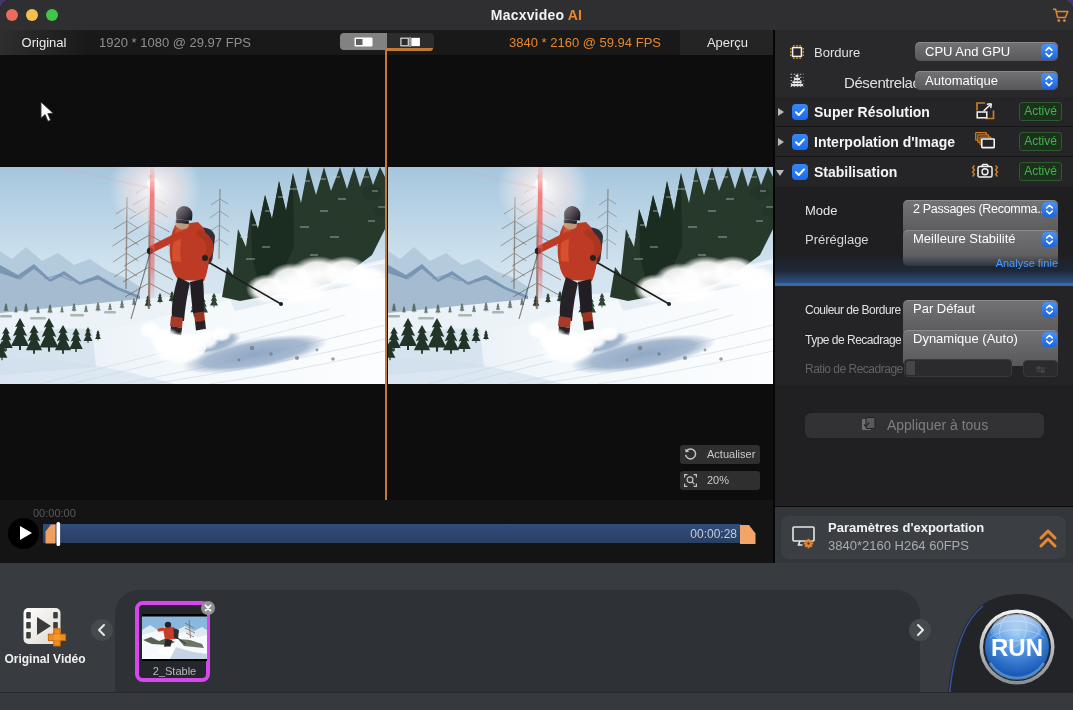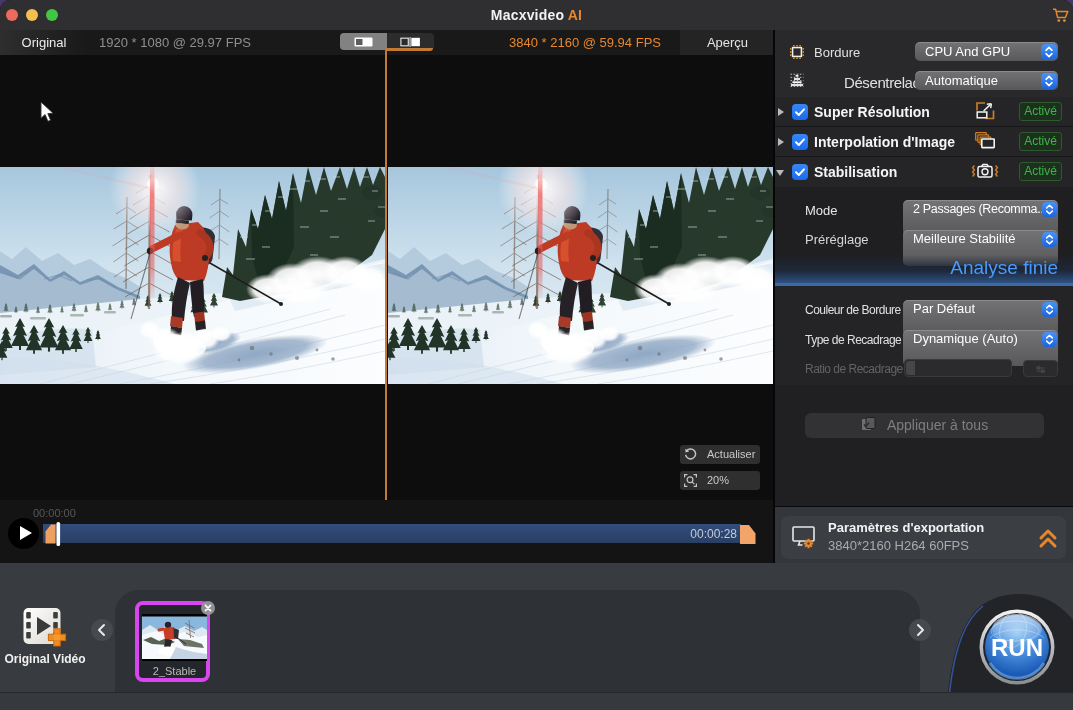--- a/index.html
+++ b/index.html
@@ -468,21 +468,21 @@
               <path d="M5 6.3 8 3.4 11 6.3" fill="none" stroke="#fff" stroke-width="1.6" stroke-linecap="round" stroke-linejoin="round"></path>
               <path d="M5 9.7 8 12.6 11 9.7" fill="none" stroke="#fff" stroke-width="1.6" stroke-linecap="round" stroke-linejoin="round"></path>
             </svg></span></div>
       <div class="lbl" style="left:30px;top:45px;color:#d6d6d8;">Préréglage</div>
       <div class="dd ddsm" style="left:128px;top:43px;width:155px;">Meilleure Stabilité<span class="st"><svg width="15" height="15" viewBox="0 0 16 16">
               <path d="M5 6.3 8 3.4 11 6.3" fill="none" stroke="#fff" stroke-width="1.6" stroke-linecap="round" stroke-linejoin="round"></path>
               <path d="M5 9.7 8 12.6 11 9.7" fill="none" stroke="#fff" stroke-width="1.6" stroke-linecap="round" stroke-linejoin="round"></path>
             </svg></span></div>
     </div>
     <div class="sec" style="top:218px;height:35px;background:linear-gradient(rgba(31,31,34,0) 20%,#1e2838 65%,#2d5183 100%);">
-      <div class="lbl" style="right:15px;top:9px;color:#479aff;font-size:19px;">Analyse finie</div>
+      <div class="lbl" style="right:15px;top:9px;color:#479aff;font-size:11px;">Analyse finie</div>
     </div>
     <div class="sec" style="top:253px;height:3px;background:#3a69a8;"></div>
 
     <div class="sec" style="top:256px;height:99px;background:#242427;">
       <div class="lbl" style="left:30px;top:17px;font-size:12px;letter-spacing:-0.5px;">Couleur de Bordure</div>
       <div class="dd ddsm" style="left:128px;top:14px;width:155px;">Par Défaut<span class="st"><svg width="15" height="15" viewBox="0 0 16 16">
               <path d="M5 6.3 8 3.4 11 6.3" fill="none" stroke="#fff" stroke-width="1.6" stroke-linecap="round" stroke-linejoin="round"></path>
               <path d="M5 9.7 8 12.6 11 9.7" fill="none" stroke="#fff" stroke-width="1.6" stroke-linecap="round" stroke-linejoin="round"></path>
             </svg></span></div>
       <div class="lbl" style="left:30px;top:47px;font-size:12px;letter-spacing:-0.5px;">Type de Recadrage</div>

